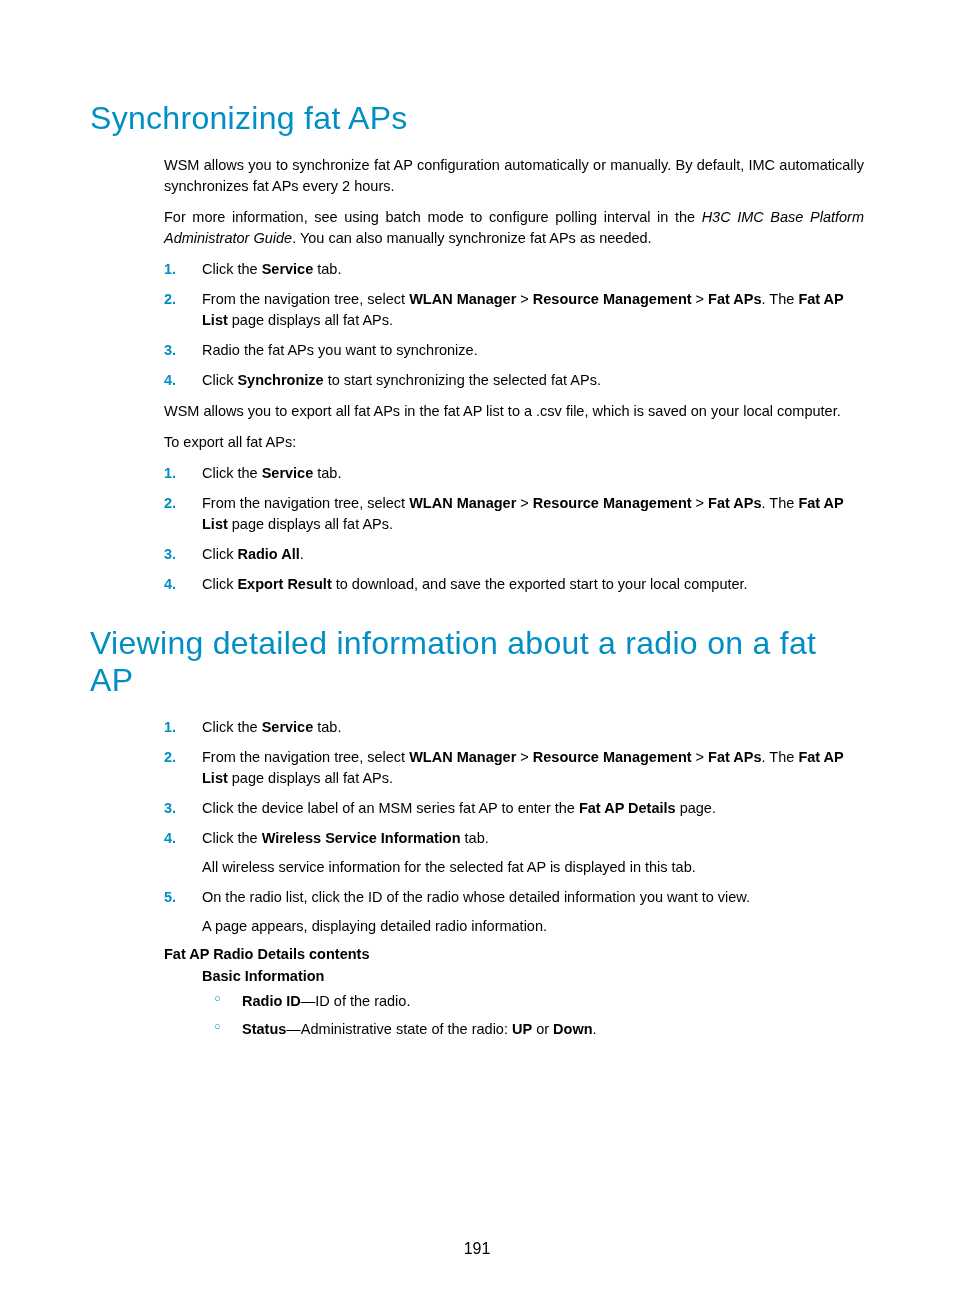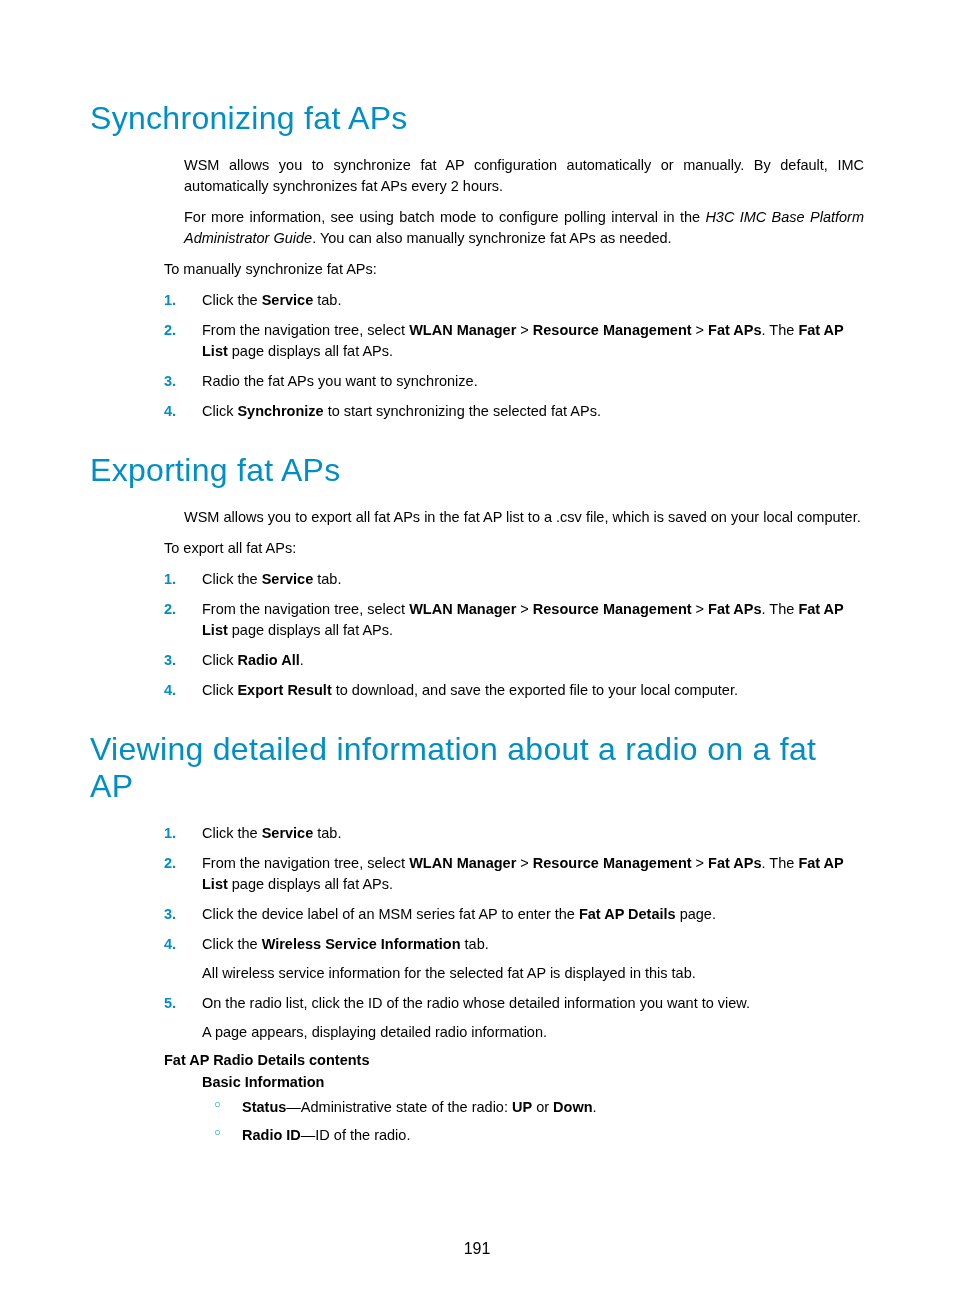--- a/index.html
+++ b/index.html
@@ -29,21 +29,20 @@
   h1:first-of-type { margin-top: 0; }
   .indent-body {
     margin-left: 74px;
   }
   p {
     margin: 10px 0;
     line-height: 1.45;
   }
   p.justify {
     text-align: justify;
-    margin-left: 20px;
   }
   .italic { font-style: italic; }
   .bold { font-weight: bold; margin-top: 10px; }
   ol.steps {
     list-style: none;
     padding: 0;
     margin: 6px 0;
     counter-reset: step;
   }
   ol.steps > li {
@@ -105,55 +104,53 @@
 <body>
 
 <div class="page">
 
   <h1>Synchronizing fat APs</h1>
   <div class="indent-body">
     <p class="justify">WSM allows you to synchronize fat AP configuration automatically or manually. By default, IMC automatically synchronizes fat APs every 2 hours.</p>
     <p class="justify">
       <span>For more information, see using batch mode to configure polling interval in the </span><span class="italic">H3C IMC Base Platform Administrator Guide</span><span>. You can also manually synchronize fat APs as needed.</span>
     </p>
-    <p>To manually synchronize fat APs:</p>
     <ol class="steps">
       <li><span>Click the </span><span class="bold">Service</span><span> tab.</span></li>
       <li><span>From the navigation tree, select </span><span class="bold">WLAN Manager</span><span> &gt; </span><span class="bold">Resource Management</span><span> &gt; </span><span class="bold">Fat APs</span><span>. The </span><span class="bold">Fat AP List</span><span> page displays all fat APs.</span></li>
       <li><span>Radio the fat APs you want to synchronize.</span></li>
       <li><span>Click </span><span class="bold">Synchronize</span><span> to start synchronizing the selected fat APs.</span></li>
     </ol>
   </div>
 
-  <h1>Exporting fat APs</h1>
   <div class="indent-body">
     <p class="justify">WSM allows you to export all fat APs in the fat AP list to a .csv file, which is saved on your local computer.</p>
     <p>To export all fat APs:</p>
     <ol class="steps">
       <li><span>Click the </span><span class="bold">Service</span><span> tab.</span></li>
       <li><span>From the navigation tree, select </span><span class="bold">WLAN Manager</span><span> &gt; </span><span class="bold">Resource Management</span><span> &gt; </span><span class="bold">Fat APs</span><span>. The </span><span class="bold">Fat AP List</span><span> page displays all fat APs.</span></li>
       <li><span>Click </span><span class="bold">Radio All</span><span>.</span></li>
-      <li><span>Click </span><span class="bold">Export Result</span><span> to download, and save the exported file to your local computer.</span></li>
+      <li><span>Click </span><span class="bold">Export Result</span><span> to download, and save the exported start to your local computer.</span></li>
     </ol>
   </div>
 
   <h1>Viewing detailed information about a radio on a fat AP</h1>
   <div class="indent-body">
     <ol class="steps">
       <li><span>Click the </span><span class="bold">Service</span><span> tab.</span></li>
       <li><span>From the navigation tree, select </span><span class="bold">WLAN Manager</span><span> &gt; </span><span class="bold">Resource Management</span><span> &gt; </span><span class="bold">Fat APs</span><span>. The </span><span class="bold">Fat AP List</span><span> page displays all fat APs.</span></li>
       <li><span>Click the device label of an MSM series fat AP to enter the </span><span class="bold">Fat AP Details</span><span> page.</span></li>
       <li><span>Click the </span><span class="bold">Wireless Service Information</span><span> tab.</span><span class="sub">All wireless service information for the selected fat AP is displayed in this tab.</span></li>
       <li><span>On the radio list, click the ID of the radio whose detailed information you want to view.</span><span class="sub">A page appears, displaying detailed radio information.</span></li>
     </ol>
 
     <div class="subtitle">Fat AP Radio Details contents</div>
     <div class="bullet-section">
       <div class="subtitle">Basic Information</div>
       <ul class="circle">
+        <li><span class="bold">Radio ID</span><span>—ID of the radio.</span></li>
         <li><span class="bold">Status</span><span>—Administrative state of the radio: </span><span class="bold">UP</span><span> or </span><span class="bold">Down</span><span>.</span></li>
-        <li><span class="bold">Radio ID</span><span>—ID of the radio.</span></li>
       </ul>
     </div>
   </div>
 
   <div class="page-num">191</div>
 </div>
 
 </body></html>

